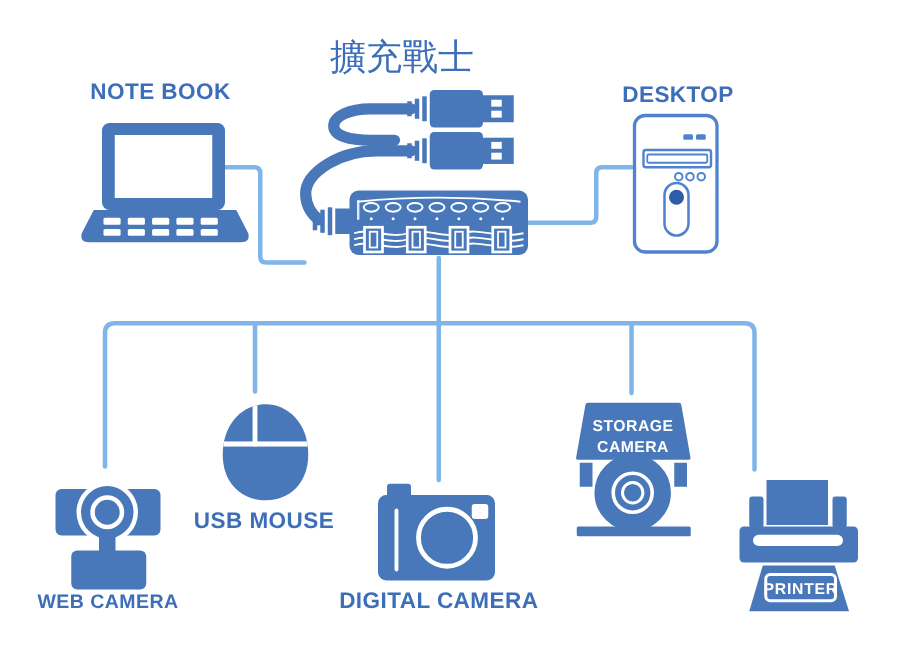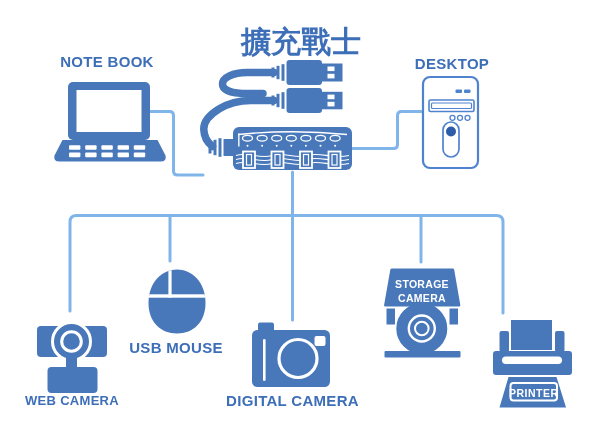--- a/index.html
+++ b/index.html
@@ -11,22 +11,22 @@
   .ln{stroke:var(--connector-line,#7fb5e9);stroke-width:3;fill:none;stroke-linecap:round;}
   .cable{stroke:var(--icon-fill,#4878ba);stroke-width:7.5;fill:none;stroke-linecap:round;}
   .sw{stroke:#fff;fill:none;}
   .swf{stroke:#fff;fill:var(--icon-fill,#4878ba);}
   .out{stroke:var(--outline-stroke,#4f83cf);fill:#fff;}
   .outn{stroke:var(--outline-stroke,#4f83cf);fill:none;}
   .outf{fill:var(--outline-stroke,#4f83cf);}
   .lbl{position:absolute;text-align:center;font-weight:bold;font-size:15px;
        color:var(--label-text,#3d6eb8);letter-spacing:.3px;white-space:nowrap;}
   .wlbl{position:absolute;text-align:center;font-weight:bold;color:#fff;letter-spacing:.3px;}
-  #title{position:absolute;left:220px;top:22px;width:162px;text-align:center;
-         font-size:30px;color:var(--label-text,#3d6eb8);font-weight:700;}
+  #title{position:absolute;left:220px;top:22px;width:162px;text-align:left;
+         font-size:24px;color:var(--label-text,#3d6eb8);font-weight:400;}
 </style>
 </head>
 <body>
 
 <div id="stage">
 
   <svg width="600" height="441" viewBox="0 0 600 441">
 
     <g>
       <path class="ln" d="M150,111.5 H169.5 Q173.5,111.5 173.5,115.5 V171 Q173.5,175 177.5,175 H203"></path>

